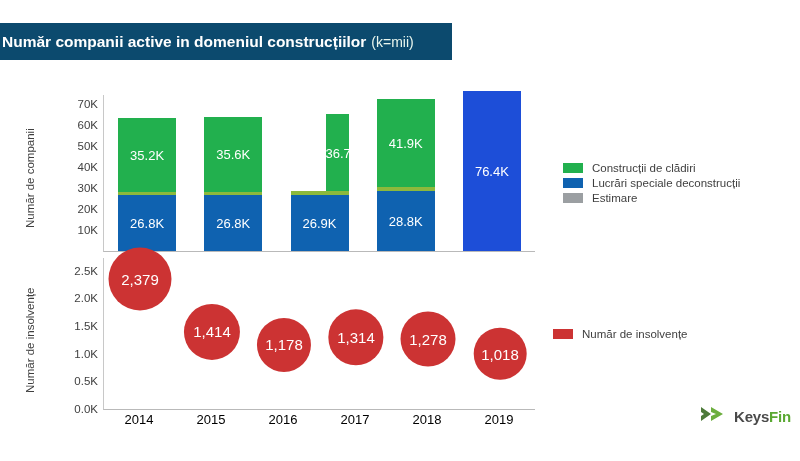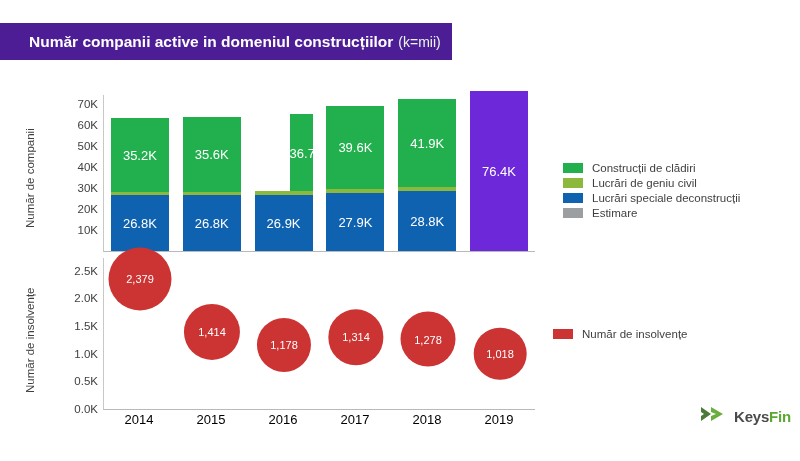--- a/index.html
+++ b/index.html
@@ -3,22 +3,22 @@
 <meta charset="utf-8">
 <style>
   html,body{margin:0;padding:0;}
   body{
     width:800px;height:461px;background:#ffffff;overflow:hidden;
     font-family:"Liberation Sans","DejaVu Sans",sans-serif;
     position:relative;
   }
   .title-banner{
     position:absolute;left:0;top:23px;width:452px;height:37px;
-    background:#4c1d95;display:flex;align-items:center;
-    padding-left:29px;box-sizing:border-box;white-space:nowrap;
+    background:#0c4a6e;display:flex;align-items:center;
+    padding-left:2px;box-sizing:border-box;white-space:nowrap;
   }
   .title-main{color:#ffffff;font-size:15.5px;font-weight:bold;}
   .title-sub{color:#eaf7ee;font-size:14px;font-weight:normal;margin-left:5px;}
   .ax-title{
     position:absolute;color:#3f3f3f;font-size:11.5px;
     transform:rotate(-90deg);transform-origin:left top;white-space:nowrap;
   }
   .ax-title-top{left:24px;top:228px;}
   .ax-title-bot{left:24px;top:393px;}
 
@@ -39,32 +39,32 @@
   .bar-slot{flex:1;display:flex;justify-content:center;align-items:flex-end;height:100%;}
   .bar{width:58px;display:flex;flex-direction:column;justify-content:flex-end;position:relative;}
   .seg{position:relative;}
   .seg-label{
     position:absolute;left:0;right:0;text-align:center;color:#ffffff;
     font-size:13px;top:50%;transform:translateY(-50%);white-space:nowrap;
   }
   .seg-green{background:#22b04e;}
   .seg-olive{background:#8cb93c;}
   .seg-blue{background:#0f62b0;}
-  .seg-gray{background:#6d28d9;}
+  .seg-gray{background:#1d4ed8;}
 
   
   .plot-bot{
     position:absolute;left:103px;top:258px;width:432px;height:152px;
     border-left:1px solid #c8c8c8;border-bottom:1px solid #b9b9b9;
     box-sizing:border-box;
   }
   .bubble{
     position:absolute;border-radius:50%;background:#cc3333;
     display:flex;align-items:center;justify-content:center;
-    color:#ffffff;font-size:11px;transform:translate(-50%,-50%);
+    color:#ffffff;font-size:15px;transform:translate(-50%,-50%);
   }
   .xlabels{
     position:absolute;left:103px;top:412px;width:432px;height:22px;display:flex;
   }
   .xlab{flex:1;text-align:center;color:#000000;font-size:13px;}
 
   
   .legend{position:absolute;}
   .legend-top{left:563px;top:162px;}
   .legend-bot{left:553px;top:328px;}
@@ -137,31 +137,20 @@
             <span class="seg-label">36.7K</span>
           </div>
           <div class="seg seg-olive" style="height: 3.55867px;"></div>
           <div class="seg seg-blue" style="height: 56.3107px;">
             <span class="seg-label">26.9K</span>
           </div>
         </div>
       </div>
       <div class="bar-slot">
         <div class="bar">
-          <div class="seg seg-green" style="height: 82.896px;">
-            <span class="seg-label">39.6K</span>
-          </div>
-          <div class="seg seg-olive" style="height: 3.97733px;"></div>
-          <div class="seg seg-blue" style="height: 58.404px;">
-            <span class="seg-label">27.9K</span>
-          </div>
-        </div>
-      </div>
-      <div class="bar-slot">
-        <div class="bar">
           <div class="seg seg-green" style="height: 87.7107px;">
             <span class="seg-label">41.9K</span>
           </div>
           <div class="seg seg-olive" style="height: 3.97733px;"></div>
           <div class="seg seg-blue" style="height: 60.288px;">
             <span class="seg-label">28.8K</span>
           </div>
         </div>
       </div>
       <div class="bar-slot">
@@ -201,24 +190,20 @@
     <div class="xlab">2016</div>
     <div class="xlab">2017</div>
     <div class="xlab">2018</div>
     <div class="xlab">2019</div>
   </div>
 
 <div class="legend legend-top" id="legend-top">
     <div class="legend-row">
       <span class="swatch" style="background: rgb(34, 176, 78);"></span>
       <span class="legend-label">Construcții de clădiri</span>
-    </div>
-    <div class="legend-row">
-      <span class="swatch" style="background: rgb(140, 185, 60);"></span>
-      <span class="legend-label">Lucrări de geniu civil</span>
     </div>
     <div class="legend-row">
       <span class="swatch" style="background: rgb(15, 98, 176);"></span>
       <span class="legend-label">Lucrări speciale deconstrucții</span>
     </div>
     <div class="legend-row">
       <span class="swatch" style="background: rgb(155, 159, 162);"></span>
       <span class="legend-label">Estimare</span>
     </div>
   </div>

